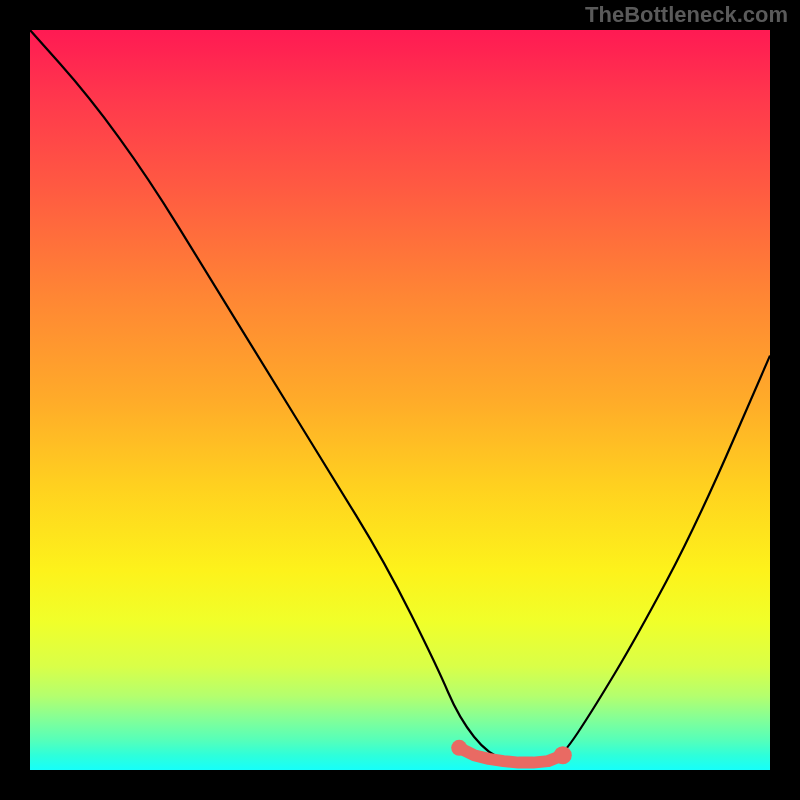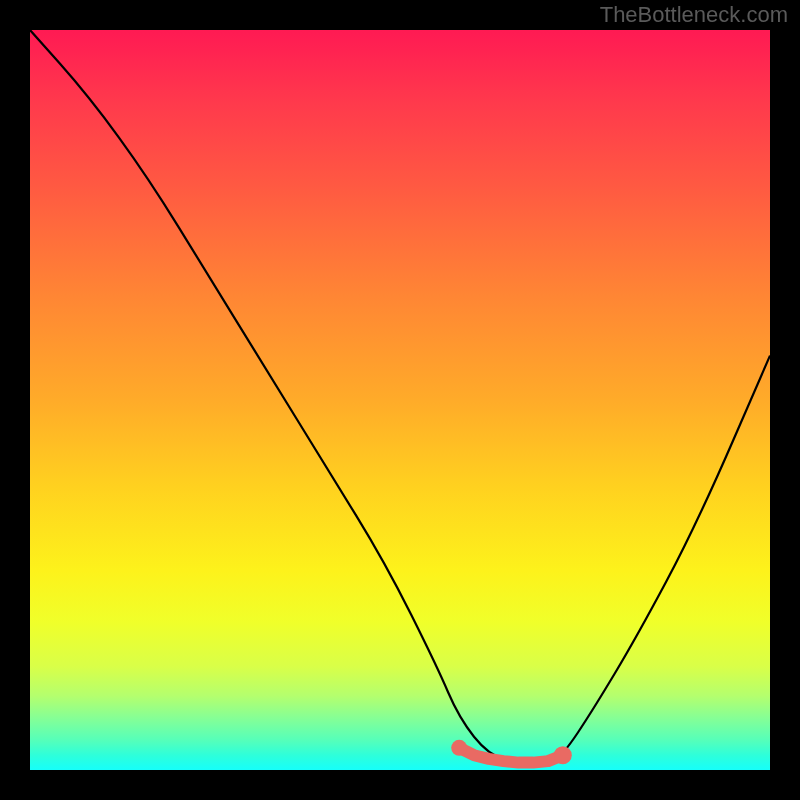--- a/index.html
+++ b/index.html
@@ -15,21 +15,21 @@
     width: 800px;
     height: 800px;
     position: relative;
     background: #000;
   }
   .watermark {
     position: absolute;
     top: 2px;
     right: 12px;
     font-size: 22px;
-    font-weight: normal;
+    font-weight: bold;
     color: #5a5a5a;
     z-index: 100;
   }
   .plot-area {
     position: absolute;
     left: 30px;
     top: 30px;
     width: 740px;
     height: 740px;
     background: linear-gradient(to bottom,

